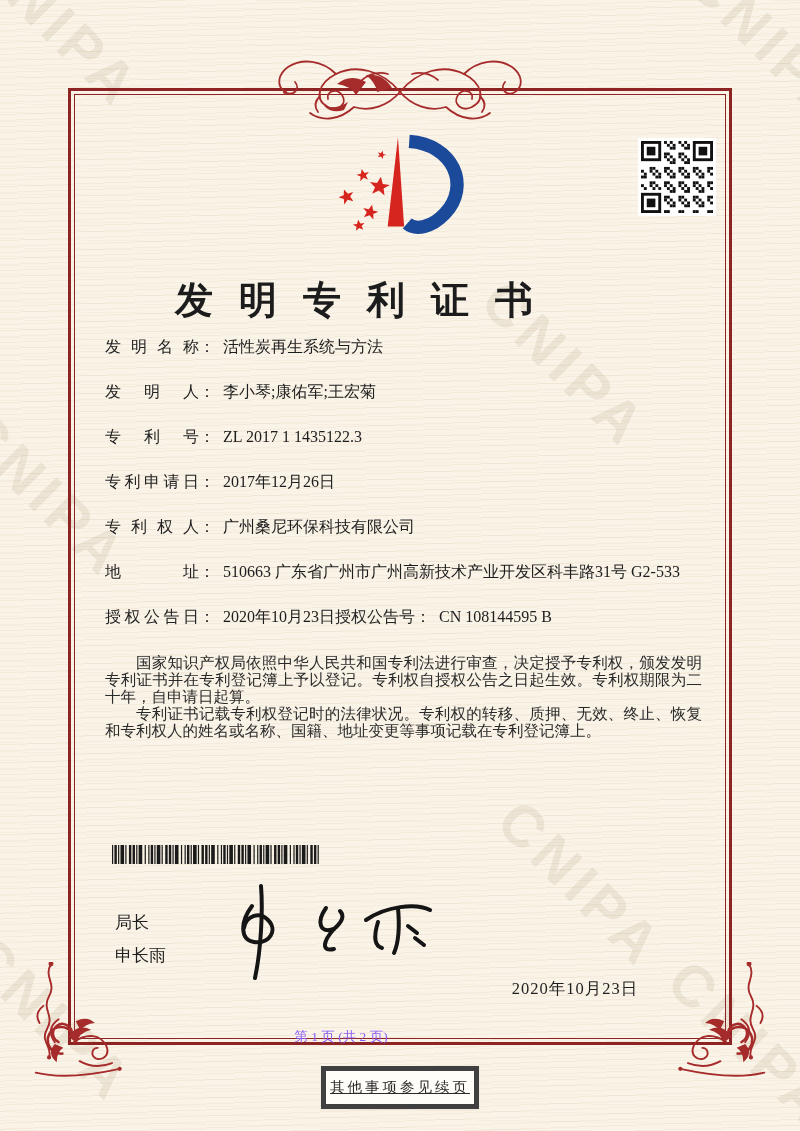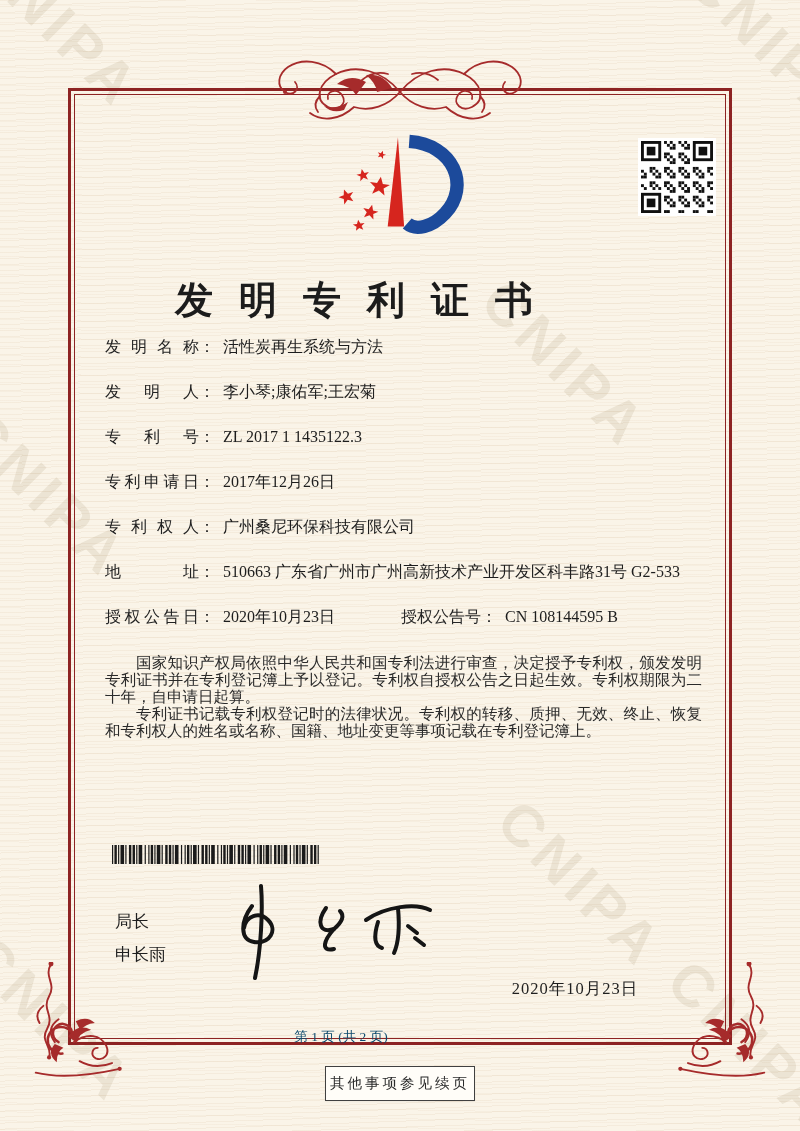--- a/index.html
+++ b/index.html
@@ -36,42 +36,42 @@
 
   .title { position:absolute; left:68px; top:243px; width:572px; text-align:center;
     font-size:38px; font-weight:bold; letter-spacing:26px; text-indent:26px; color:#1c1c1c;margin-top:32px; }
 
   .fields { position:absolute; left:105px; top:336px; width:585px; font-size:16px; }
   .frow { margin-bottom:23px; line-height:22px; display:flex; }
   .flabel { display:inline-block; width:94px; text-align:justify; text-align-last:justify; color:#222; flex:0 0 94px; }
   .fcolon { flex:0 0 auto; margin-right:8px; }
   .fvalue { color:#1d1d1d; max-width:462px; }
   .grant-row { display:flex; gap:0; margin-bottom:0; }
-  .grant-right { margin-left:66px; display:flex;align-items:flex-end; }
+  .grant-right { display:flex;align-items:flex-end; }
 
   .paras { position:absolute; left:105px; top:654px; width:597px; font-size:15.5px;
     line-height:17px; color:#2a2a2a; text-align:justify; }
   .paras p { text-indent:2em; }
 
   .barcode { position:absolute; left:112px; top:845px; width:208px; height:19px; }
   .barcode svg { width:100%; height:100%; display:block; }
 
   .signer { position:absolute; left:115px; top:906px; font-size:17px; line-height:33px;
-    font-family:Liberation Mono, monospace; color:#1f1f1f; }
+    font-family:Liberation Serif, serif; color:#1f1f1f; }
   .signature { position:absolute; left:228px; top:880px; width:215px; height:100px; }
 
   .issue-date { position:absolute; left:450px; top:978px; width:250px; text-align:center;
     font-size:16.5px; letter-spacing:1px; color:#1f1f1f; }
 
   .page-num { position:absolute; left:68px; top:1028px; width:546px; text-align:center;
-    font-size:13.5px; color:#0c4a6e; }
+    font-size:13.5px; color:#8b5cf6; }
 
   .note-box { position:absolute; left:50%; top:1066px; transform:translateX(-50%);
-    background:#fffdf8; border:1px solid #404040; padding:7px 4px;
-    font-size:14.5px; letter-spacing:3px; color:#2a2a2a; box-shadow:0 1px 2px rgba(0,0,0,.05); }
+    background:#fffdf8; border:5px solid #404040; padding:7px 4px;
+    font-size:14.5px; letter-spacing:3px; color:#2a2a2a; box-shadow:0 1px 2px rgba(0,0,0,.05);text-decoration:underline; }
 </style>
 </head>
 <body>
 
 <div class="page">
 
   <span class="wm" style="left:-45px; top:-10px;">CNIPA</span>
   <span class="wm" style="left:668px; top:10px;">CNIPA</span>
   <span class="wm" style="left:462px; top:330px;">CNIPA</span>
   <span class="wm" style="left:-58px; top:460px;">CNIPA</span>

